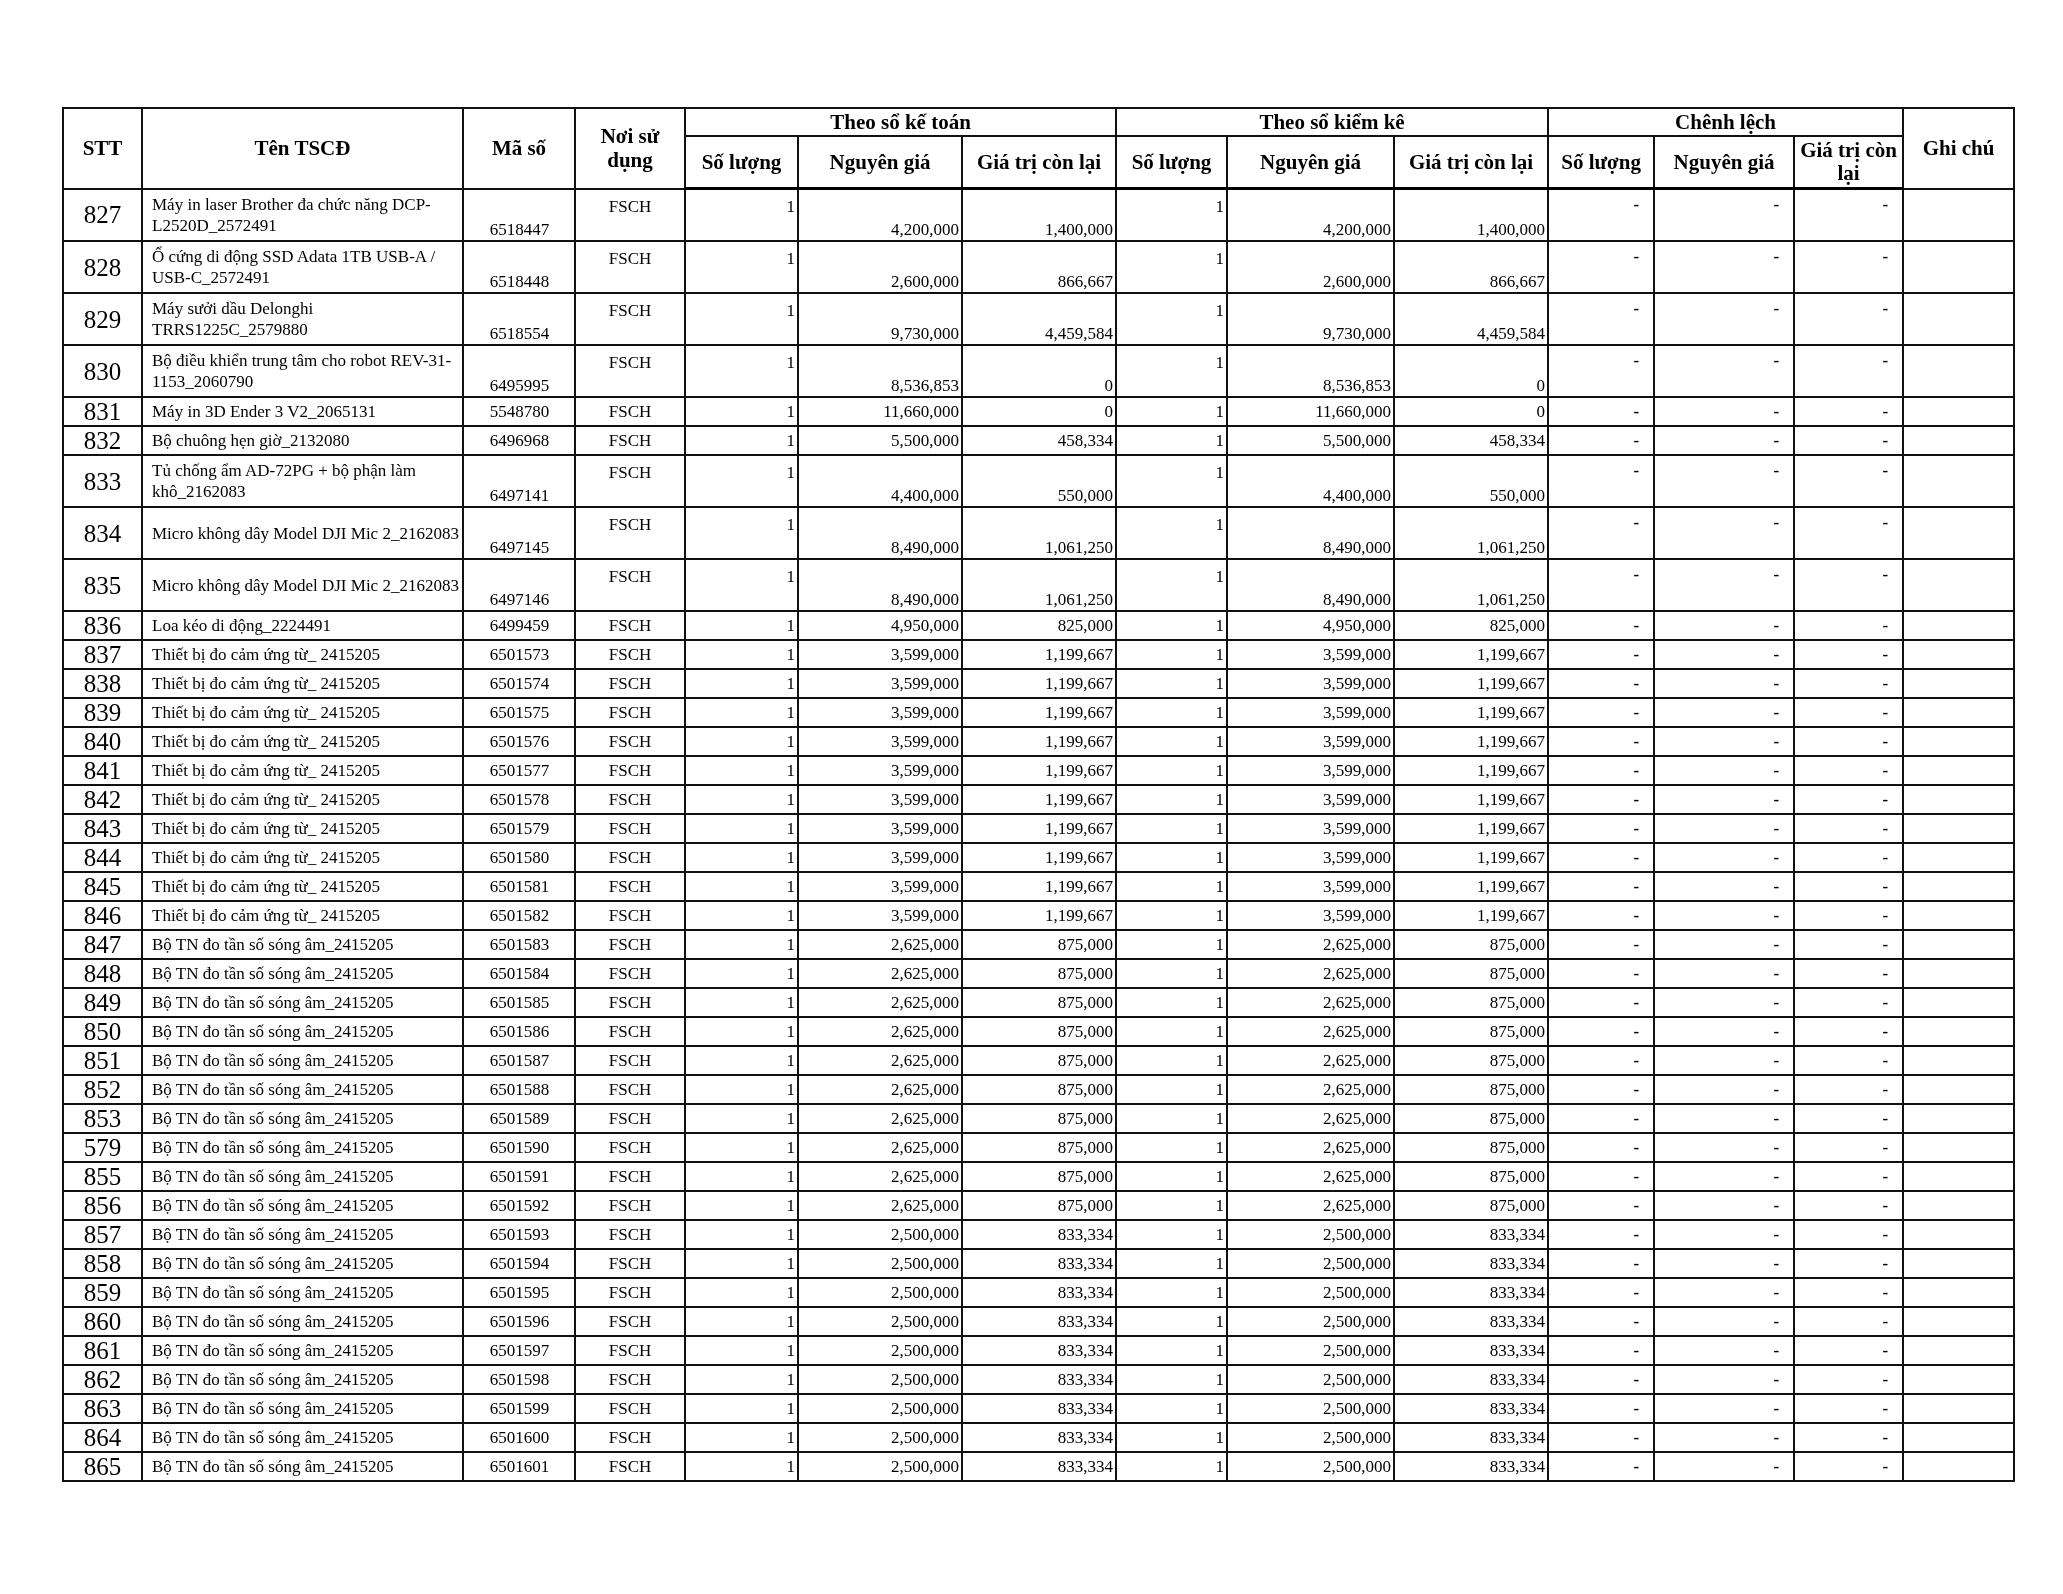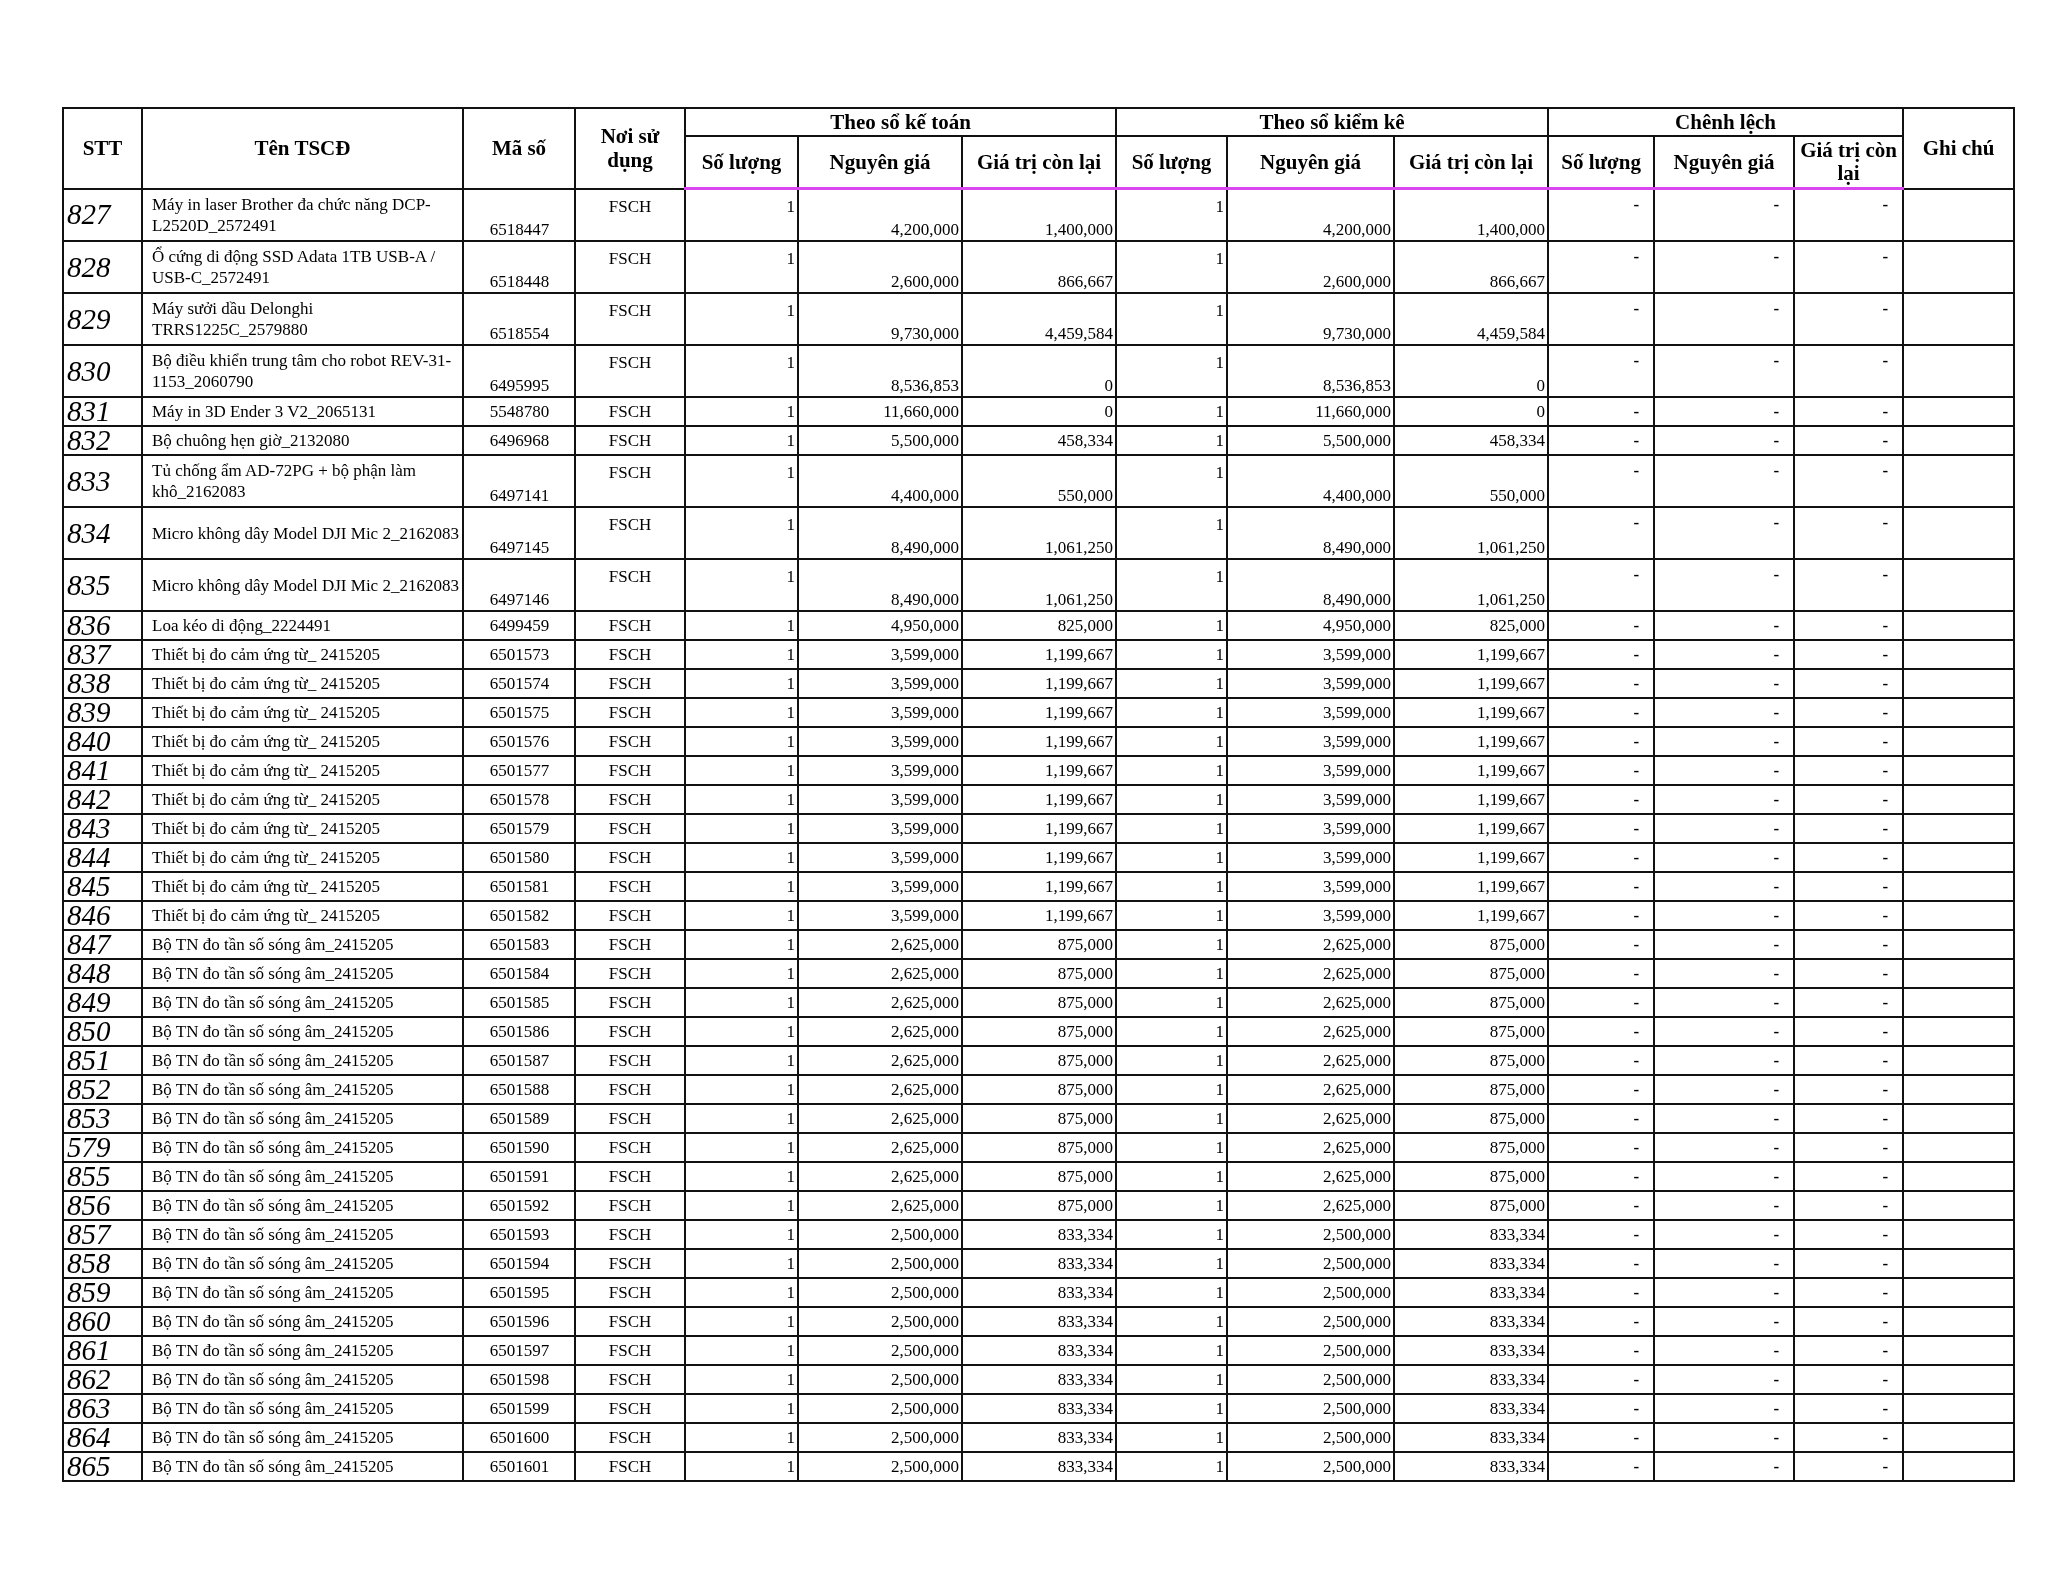--- a/index.html
+++ b/index.html
@@ -4,23 +4,23 @@
 <style>
   html, body { margin: 0; padding: 0; background: #ffffff; }
   body { width: 2063px; height: 1594px; position: relative; overflow: hidden;
          font-family: "Liberation Serif", "DejaVu Serif", serif; color: #000; }
   .page { position: absolute; left: 62px; top: 107px; }
   table { border-collapse: collapse; table-layout: fixed; width: 1951px; }
   th, td { border: 2px solid #111; padding: 0 3px; overflow: hidden; }
   th { font-weight: bold; font-size: 21px; line-height: 24px; text-align: center; vertical-align: middle; }
   thead tr.top th { height: 26px; }
   thead tr.sub th { height: 50px; }
-  thead tr.sub th { border-bottom: 3px solid #d946ef; margin-top: 7px; }
+  thead tr.sub th { border-bottom: 3px solid #000000; margin-top: 7px; }
   td { font-size: 17px; line-height: 21px; }
-  td.stt { font-size: 29px; vertical-align: middle; font-style: italic; }
+  td.stt { font-size: 25px; text-align: center; vertical-align: middle; }
   td.name { text-align: left; vertical-align: middle; padding-left: 9px; font-size: 17px; }
   td.code { text-align: center; vertical-align: bottom; padding-right: 2px; font-size: 17px; }
   td.place { text-align: center; vertical-align: top; font-size: 17px; padding-top: 6px; }
   td.qty { text-align: right; vertical-align: top; padding-top: 6px; padding-right: 2px; }
   td.num { text-align: right; vertical-align: bottom; padding-right: 2px; }
   td.dash { text-align: right; vertical-align: top; padding-top: 4px; padding-right: 14px; font-weight: bold; }
   td.note { }
   tr.r2 td { height: 44px; }
   tr.r1 td { height: 27px; }
   tr.r1 td.stt, tr.r1 td.name, tr.r1 td.code, tr.r1 td.place, tr.r1 td.qty, tr.r1 td.num { vertical-align: middle; padding-top: 0; }

